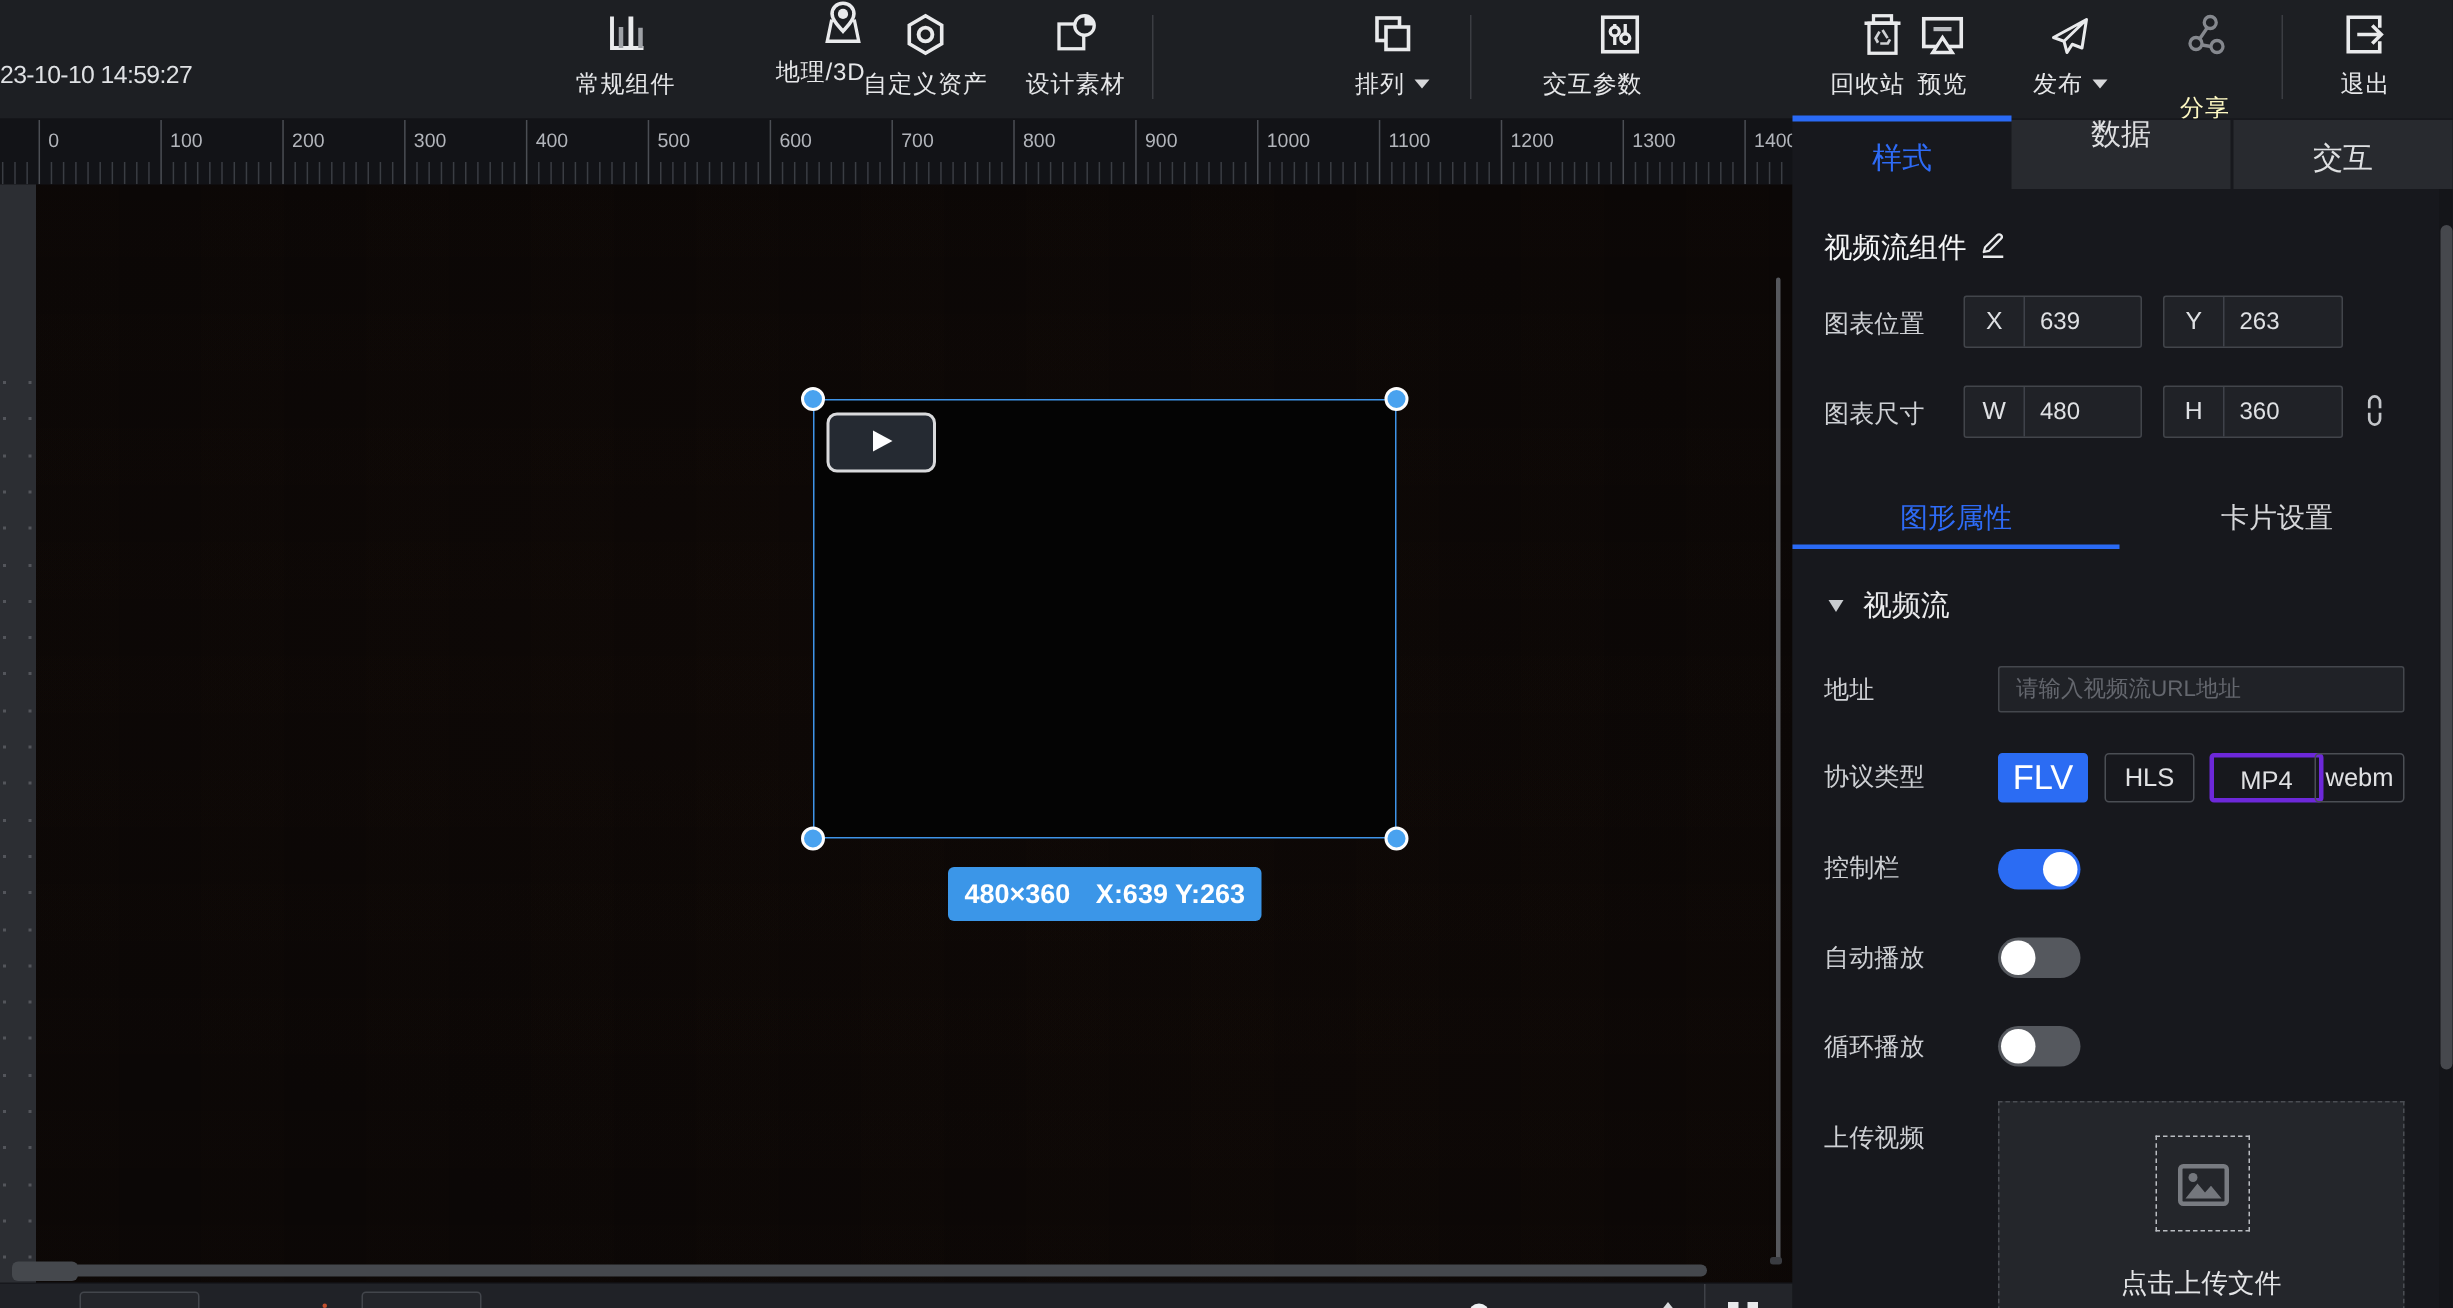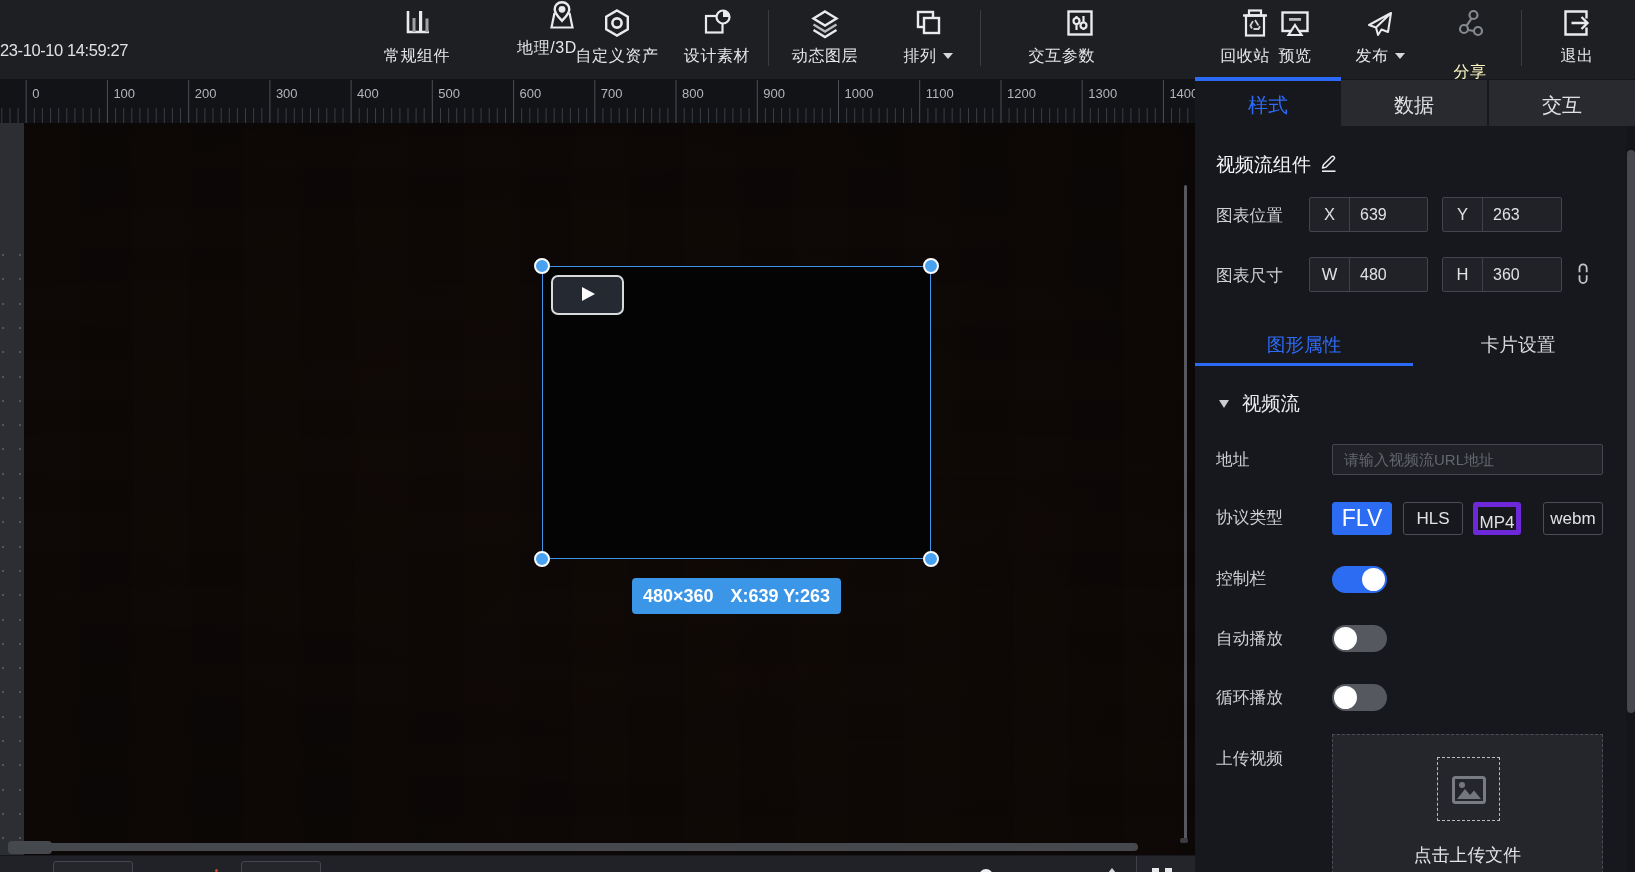--- a/index.html
+++ b/index.html
@@ -32,28 +32,20 @@
         </svg></div>
       <div style="margin-top:8px;font-size:16px;color:#e6e7e9;letter-spacing:.6px;white-space:nowrap">自定义资产</div>
     </div>
     <div style="position:absolute;left:657px;top:8px;width:120px;text-align:center">
       <div style="height:30px"><svg width="30" height="30" viewBox="0 0 30 30">
           <rect x="4" y="8" width="16.5" height="16.5" stroke="#e9eaec" stroke-width="2.2" fill="none"></rect>
           <circle cx="21" cy="9" r="6.5" stroke="#e9eaec" stroke-width="2.2" fill="#1d1f23"></circle>
           <path d="M21 2.5 A6.5 6.5 0 0 1 27.5 9 L21 9 Z" fill="#e9eaec"></path>
         </svg></div>
       <div style="margin-top:8px;font-size:16px;color:#e6e7e9;letter-spacing:.6px;white-space:nowrap">设计素材</div>
-    </div>
-    <div style="position:absolute;left:765px;top:8px;width:120px;text-align:center">
-      <div style="height:30px"><svg width="32" height="32" viewBox="0 0 32 32">
-          <path d="M16 3.5 L27.5 10.5 L16 17.5 L4.5 10.5 Z" stroke="#e9eaec" stroke-width="2.4" fill="none"></path>
-          <path d="M4.5 16.5 L16 23.5 L27.5 16.5" stroke="#b9bbbf" stroke-width="2.4" fill="none"></path>
-          <path d="M4.5 22 L16 29 L27.5 22" stroke="#e9eaec" stroke-width="2.4" fill="none"></path>
-        </svg></div>
-      <div style="margin-top:8px;font-size:16px;color:#e6e7e9;letter-spacing:.6px;white-space:nowrap">动态图层</div>
     </div>
     <div style="position:absolute;left:868px;top:8px;width:120px;text-align:center">
       <div style="height:30px"><svg width="28" height="28" viewBox="0 0 28 28">
           <rect x="4" y="4" width="15" height="15" stroke="#e9eaec" stroke-width="2.4" fill="none"></rect>
           <rect x="10" y="10" width="15" height="15" stroke="#e9eaec" stroke-width="2.4" fill="#1d1f23"></rect>
         </svg></div>
       <div style="margin-top:8px;font-size:16px;color:#e6e7e9;letter-spacing:.6px;white-space:nowrap">排列<span style="display:inline-block;width:0;height:0;border-left:5px solid transparent;border-right:5px solid transparent;border-top:6px solid #d7d8da;margin-left:6px;vertical-align:2px"></span></div>
     </div>
     <div style="position:absolute;left:975px;top:8px;width:120px;text-align:right">
       <div style="height:30px"><svg width="30" height="30" viewBox="0 0 30 30">
@@ -357,21 +349,21 @@
 <div style="position:absolute;left:1108px;top:868px;width:0;height:0;border-left:4px solid transparent;border-right:4px solid transparent;border-bottom:5px solid #d8d9db"></div>
 <div style="position:absolute;left:8px;top:843px;width:1130px;height:8px;border-radius:4px;background:#45484d"></div>
 <div style="position:absolute;left:8px;top:841px;width:44px;height:13px;border-radius:4px;background:#45484d"></div>
 <div style="position:absolute;left:1184px;top:185px;width:3px;height:655px;border-radius:2px;background:#56585d"></div>
 <div style="position:absolute;left:1180px;top:838px;width:8px;height:5px;border-radius:2px;background:#3a3c41"></div>
 <div style="position:absolute;left:1195px;top:79px;width:440px;height:793px;background:#17181d"></div>
 <div style="position:absolute;left:1341px;top:80px;width:294px;height:46px;background:#282a2f"></div>
 <div style="position:absolute;left:1487px;top:80px;width:2px;height:46px;background:#17181d"></div>
 <div style="position:absolute;left:1195px;top:77px;width:146px;height:4px;background:#2a6af5"></div>
 <div style="position:absolute;left:1195px;top:92px;width:146px;text-align:center;font-size:20px;color:#2e6bf6">样式</div>
-<div style="position:absolute;left:1341px;top:92px;width:146px;text-align:center;font-size:20px;color:#dfe0e2">数据</div>
+<div style="position:absolute;left:1341px;top:76px;width:146px;text-align:center;font-size:20px;color:#dfe0e2">数据</div>
 <div style="position:absolute;left:1489px;top:92px;width:146px;text-align:center;font-size:20px;color:#dfe0e2">交互</div>
 <div style="position:absolute;left:1216px;top:152px;font-size:19px;color:#f4f5f6">视频流组件<svg width="17" height="17" viewBox="0 0 17 17" style="margin-left:9px;vertical-align:-1px">
       <path d="M2.5 13 L3.4 9.8 L11.5 1.7 C12.2 1 13.3 1 14 1.7 C14.7 2.4 14.7 3.5 14 4.2 L5.9 12.3 L2.5 13 Z" stroke="#e9eaec" stroke-width="1.5" fill="none" stroke-linejoin="round"></path>
       <line x1="2" y1="16.2" x2="15.5" y2="16.2" stroke="#e9eaec" stroke-width="1.6"></line>
     </svg></div>
 <div style="position:absolute;left:1216px;top:204px;font-size:16.7px;letter-spacing:0.1px;color:#ced0d4">图表位置</div>
 <div style="position:absolute;left:1309px;top:197px;width:119px;height:35px;border:1px solid #42454b;border-radius:2px;box-sizing:border-box;background:#202227;display:flex;align-items:center">
     <div style="width:39px;text-align:center;font-size:16.5px;color:#dfe1e4;border-right:1px solid #3f424a;height:100%;line-height:33px">X</div>
     <div style="padding-left:10px;font-size:16px;color:#dfe1e4">639</div>
   </div>
@@ -395,21 +387,21 @@
 <div style="position:absolute;left:1195px;top:332px;width:218px;text-align:center;font-size:18.7px;color:#2e6bf6">图形属性</div>
 <div style="position:absolute;left:1413px;top:332px;width:210px;text-align:center;font-size:18.7px;color:#d6d7da">卡片设置</div>
 <div style="position:absolute;left:1195px;top:363px;width:218px;height:3px;background:#2a6af5"></div>
 <div style="position:absolute;left:1219px;top:400px;width:0;height:0;border-left:5.5px solid transparent;border-right:5.5px solid transparent;border-top:8px solid #c9ccd0"></div>
 <div style="position:absolute;left:1242px;top:390px;font-size:19.3px;color:#e9eaec">视频流</div>
 <div style="position:absolute;left:1216px;top:448px;font-size:16.7px;letter-spacing:0.1px;color:#ced0d4">地址</div>
 <div style="position:absolute;left:1332px;top:444px;width:271px;height:31px;box-sizing:border-box;background:#202227;border:1px solid #44474d;border-radius:2px;line-height:29px;padding-left:11px;font-size:15px;color:#64676e">请输入视频流URL地址</div>
 <div style="position:absolute;left:1216px;top:506px;font-size:16.7px;letter-spacing:0.1px;color:#ced0d4">协议类型</div>
 <div style="position:absolute;left:1332px;top:502px;width:60px;height:33px;background:#2b6cf3;border:1px solid #2b6cf3;color:#fff;border-radius:3px;box-sizing:border-box;text-align:center;line-height:31px;font-size:23px">FLV</div>
 <div style="position:absolute;left:1403px;top:502px;width:60px;height:33px;background:transparent;border:1px solid #4b4e54;color:#e0e1e3;border-radius:3px;box-sizing:border-box;text-align:center;line-height:31px;font-size:17px">HLS</div>
-<div style="position:absolute;left:1473px;top:502px;width:48px;height:33px;background:transparent;border:5px solid #6d28d9;color:#e0e1e3;border-radius:3px;box-sizing:border-box;text-align:center;line-height:31px;font-size:17px">MP4</div>
+<div style="position:absolute;left:1473px;top:502px;width:76px;height:33px;background:transparent;border:3px solid #6d28d9;color:#e0e1e3;border-radius:3px;box-sizing:border-box;text-align:center;line-height:31px;font-size:17px">MP4</div>
 <div style="position:absolute;left:1543px;top:502px;width:60px;height:33px;background:transparent;border:1px solid #4b4e54;color:#e0e1e3;border-radius:3px;box-sizing:border-box;text-align:center;line-height:31px;font-size:17px">webm</div>
 <div style="position:absolute;left:1216px;top:567px;font-size:16.7px;letter-spacing:0.1px;color:#ced0d4">控制栏</div>
 <div style="position:absolute;left:1332px;top:566px;width:55px;height:27px;border-radius:14px;background:#2b6cf3">
     <div style="position:absolute;right:2px;top:2px;width:23px;height:23px;border-radius:50%;background:#fff"></div>
   </div>
 <div style="position:absolute;left:1216px;top:627px;font-size:16.7px;letter-spacing:0.1px;color:#ced0d4">自动播放</div>
 <div style="position:absolute;left:1332px;top:625px;width:55px;height:27px;border-radius:14px;background:#55585e">
     <div style="position:absolute;left:2px;top:2px;width:23px;height:23px;border-radius:50%;background:#fff"></div>
   </div>
 <div style="position:absolute;left:1216px;top:686px;font-size:16.7px;letter-spacing:0.1px;color:#ced0d4">循环播放</div>

